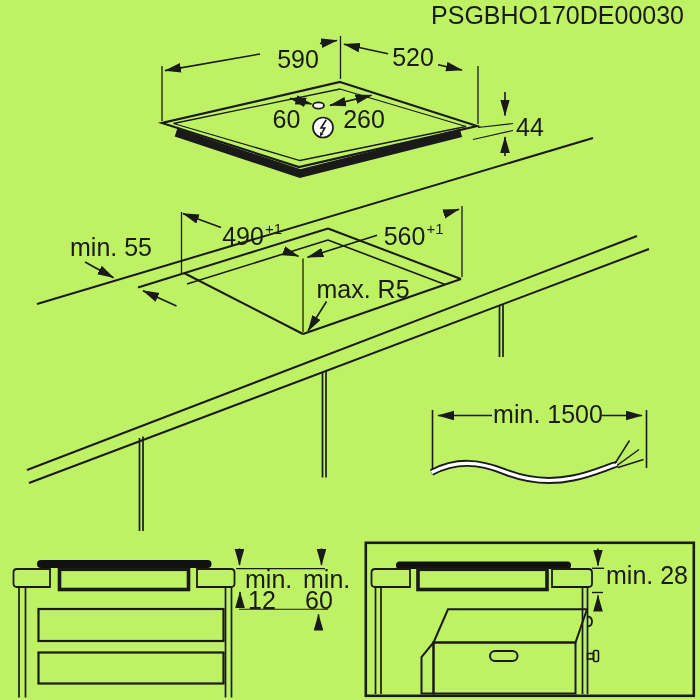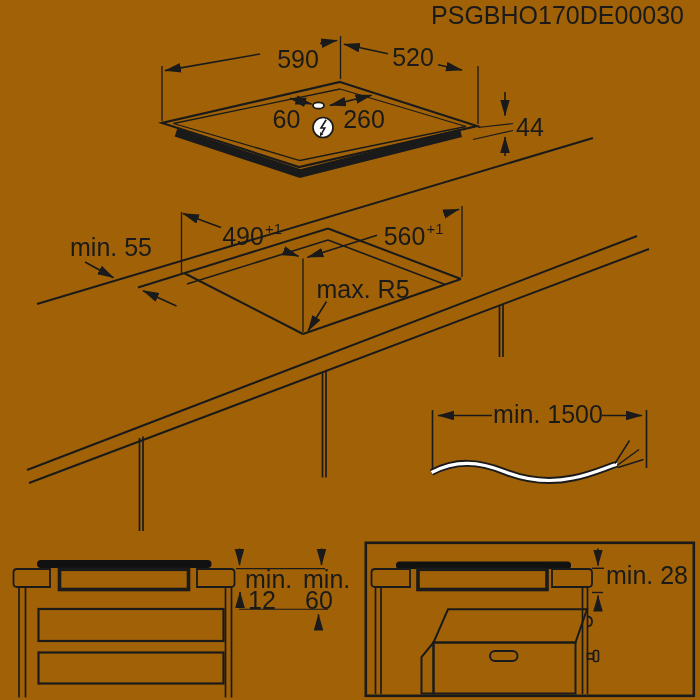--- a/index.html
+++ b/index.html
@@ -1,16 +1,16 @@
 <!DOCTYPE html>
 <html><head>
 <meta charset="utf-8">
 <style>
   html,body{margin:0;padding:0;background:#fff;}
-  .stage{position:relative;width:700px;height:700px;background:#a16207;overflow:hidden;
+  .stage{position:relative;width:700px;height:700px;background:#bef264;overflow:hidden;
          font-family:"Liberation Sans",sans-serif;}
   svg{position:absolute;left:0;top:0;}
   text{fill:#1a1a1a;font-family:"Liberation Sans",sans-serif;}
   .dim{font-size:25px;}
   .sup{font-size:15px;}
   .code{font-size:25px;}
   .ln{stroke:#1a1a1a;fill:none;}
 </style>
 </head>
 <body>

